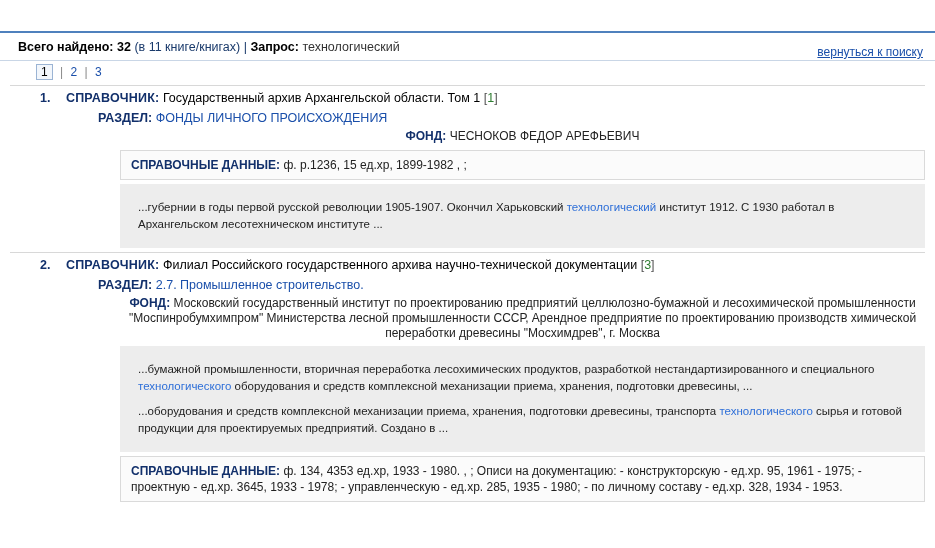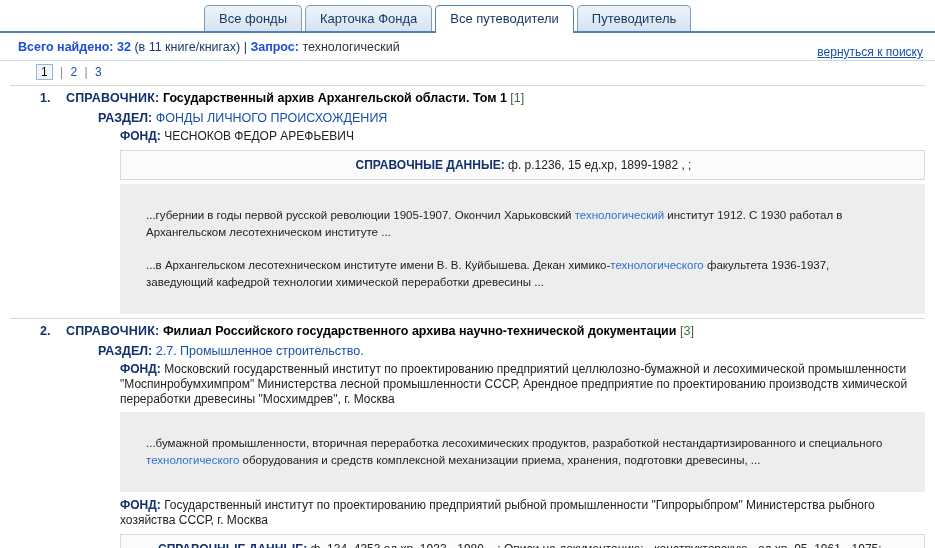--- a/index.html
+++ b/index.html
@@ -62,21 +62,21 @@
   }
 
   
   .summary {
     position: relative;
     padding: 7px 10px 6px 18px;
     font-size: 12.5px;
     color: #1a3a6b;
     border-bottom: 1px solid #c9d6e6;
   }
-  .summary b { color: #1d4ed8; }
+  .summary b { color: #000000; }
   .summary .query-val { color: #333333; font-weight: normal; }
   .back-link {
     position: absolute;
     right: 12px;
     top: 12px;
     color: #1a4faa;
     text-decoration: underline;
     font-size: 12px;
     cursor: pointer;
   }
@@ -111,74 +111,68 @@
     margin-bottom: 2px;
   }
   .res-head {
     border-top: 1px solid #d8d8d8;
     padding: 5px 0 3px 30px;
     font-size: 12.5px;
     color: #12306b;
   }
   .res-head .num { color: #12306b; font-weight: bold; }
   .res-head .lbl { color: #12306b; font-weight: bold; letter-spacing: .2px; margin-left: 12px; }
-  .res-head .title { color: #000000; font-weight: bold; }
+  .res-head .title { color: #000000; font-weight: normal; }
   .res-head .cnt { color: #2f7d32; }
   .res-head .cnt .br { color: #555; font-weight: normal; }
 
   .res-body { padding-left: 88px; }
 
   .razdel {
     padding: 3px 0 2px 0;
     font-size: 12.5px;
   }
   .razdel .lbl { color: #12306b; font-weight: bold; }
   .razdel .val { color: #1a4faa; }
 
   .fond {
     padding: 2px 0 2px 22px;
     font-size: 12px;
     line-height: 15px;
+    text-align: center;
   }
   .fond .lbl { color: #12306b; font-weight: bold; }
   .fond .val { color: #222222; }
 
   .spravka {
     margin: 4px 0 4px 22px;
     padding: 6px 8px 6px 10px;
     border: 1px solid #dadada;
     background: #fbfbfb;
     font-size: 12px;
     line-height: 16px;
-    text-align: center;
   }
   .spravka .lbl { color: #12306b; font-weight: bold; }
   .spravka .val { color: #222222; }
 
   .snippet {
     margin: 3px 0 4px 22px;
     padding: 7px 10px 7px 10px;
     background: #ededed;
     font-size: 11.5px;
     line-height: 17px;
     color: #222222;
   }
-  .snippet p { margin: 16px; }
+  .snippet p { margin: 8px; }
   .hl { color: #2e6fd8; }
 </style>
 </head>
 <body>
 
 <div class="tabbar">
-  <div class="tabs">
-    <div class="tab">Все фонды</div>
-    <div class="tab">Карточка Фонда</div>
-    <div class="tab active">Все путеводители</div>
-    <div class="tab">Путеводитель</div>
-  </div>
   <div class="tabbar-underline"></div>
 </div>
 
 <div class="summary">
   <b>Всего найдено:</b>
   <b>32</b>
   <span>(в 11 книге/книгах)</span>
   <span>|</span>
   <b>Запрос:</b>
   <span class="query-val">технологический</span>
@@ -210,21 +204,20 @@
       <div class="fond">
         <span class="lbl">ФОНД:</span>
         <span class="val">ЧЕСНОКОВ ФЕДОР АРЕФЬЕВИЧ</span>
       </div>
       <div class="spravka">
         <span class="lbl">СПРАВОЧНЫЕ ДАННЫЕ:</span>
         <span class="val">ф. р.1236, 15 ед.хр, 1899-1982 , ;</span>
       </div>
       <div class="snippet">
         <p><span>...губернии в годы первой русской революции 1905-1907. Окончил Харьковский </span><span class="hl">технологический</span><span> институт 1912. С 1930 работал в Архангельском лесотехническом институте ...</span></p>
-        <p><span>...в Архангельском лесотехническом институте имени В. В. Куйбышева. Декан химико-</span><span class="hl">технологического</span><span> факультета 1936-1937, заведующий кафедрой технологии химической переработки древесины ...</span></p>
       </div>
     </div>
   </div>
 
   <div class="result">
     <div class="res-head">
       <span class="num">2.</span>
       <span class="lbl">СПРАВОЧНИК:</span>
       <span class="title">Филиал Российского государственного архива научно-технической документации</span>
       <span class="cnt"><span class="br">[</span><span>3</span><span class="br">]</span></span>
@@ -233,24 +226,21 @@
       <div class="razdel">
         <span class="lbl">РАЗДЕЛ:</span>
         <span class="val">2.7. Промышленное строительство.</span>
       </div>
       <div class="fond">
         <span class="lbl">ФОНД:</span>
         <span class="val">Московский государственный институт по проектированию предприятий целлюлозно-бумажной и лесохимической промышленности "Моспинробумхимпром" Министерства лесной промышленности СССР, Арендное предприятие по проектированию производств химической переработки древесины "Мосхимдрев", г. Москва</span>
       </div>
       <div class="snippet">
         <p><span>...бумажной промышленности, вторичная переработка лесохимических продуктов, разработкой нестандартизированного и специального </span><span class="hl">технологического</span><span> оборудования и средств комплексной механизации приема, хранения, подготовки древесины, ...</span></p>
-      </div>
-      <div class="fond">
-        <span class="lbl">ФОНД:</span>
-        <span class="val">Государственный институт по проектированию предприятий рыбной промышленности "Гипрорыбпром" Министерства рыбного хозяйства СССР, г. Москва</span>
+        <p><span>...оборудования и средств комплексной механизации приема, хранения, подготовки древесины, транспорта </span><span class="hl">технологического</span><span> сырья и готовой продукции для проектируемых предприятий. Создано в ...</span></p>
       </div>
       <div class="spravka">
         <span class="lbl">СПРАВОЧНЫЕ ДАННЫЕ:</span>
         <span class="val">ф. 134, 4353 ед.хр, 1933 - 1980. , ; Описи на документацию: - конструкторскую - ед.хр. 95, 1961 - 1975; - проектную - ед.хр. 3645, 1933 - 1978; - управленческую - ед.хр. 285, 1935 - 1980; - по личному составу - ед.хр. 328, 1934 - 1953.</span>
       </div>
     </div>
   </div>
 
 </div>
 

